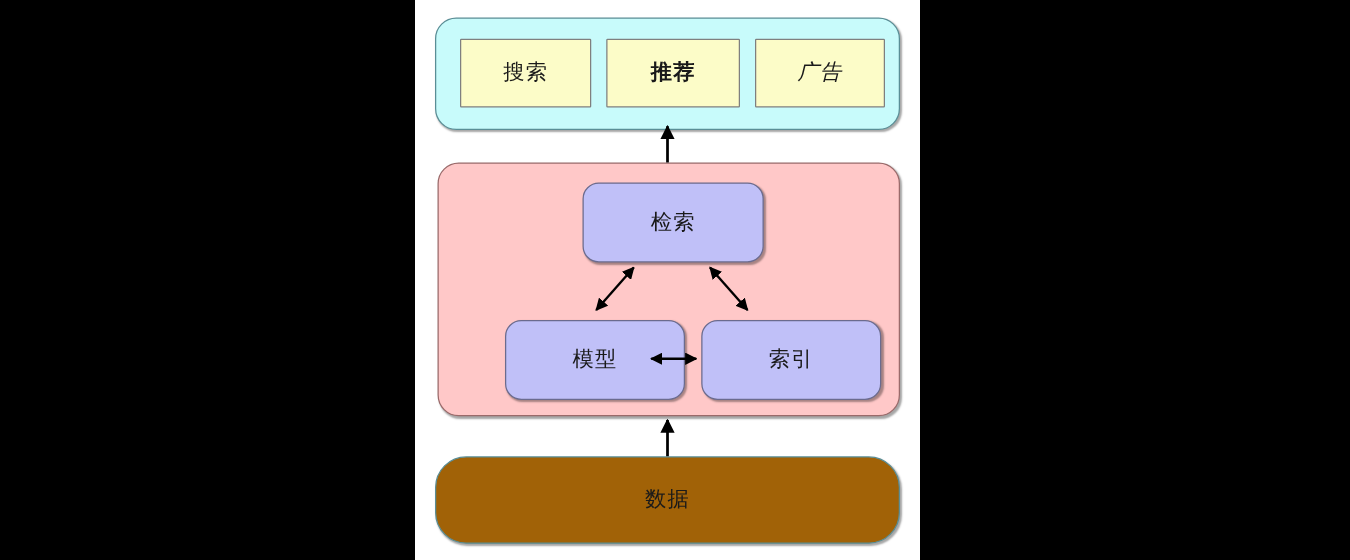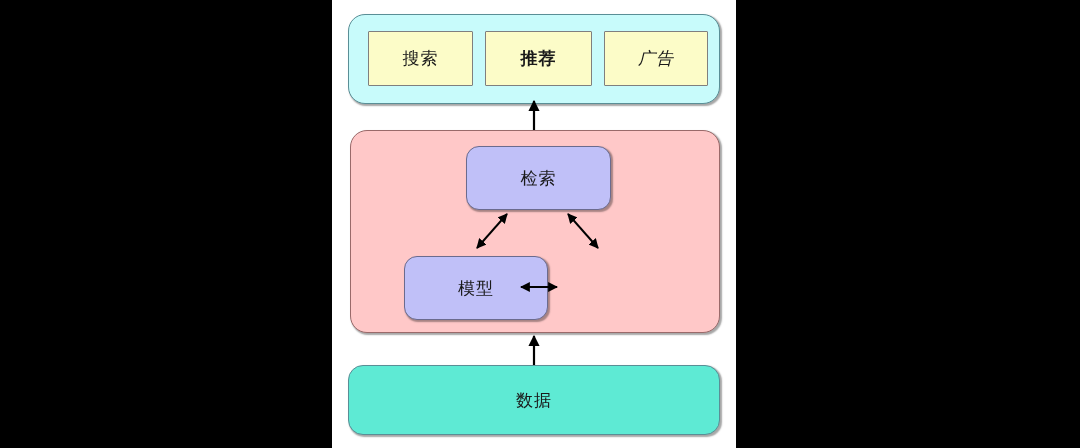--- a/index.html
+++ b/index.html
@@ -104,23 +104,23 @@
   .sub-retrieval { left: 115px; top: 15px;  width: 145px; height: 64px; }
   .sub-model     { left: 25px;  top: 125px; width: 144px; height: 64px; margin-left: 28px; }
   .sub-index     { left: 210px; top: 125px; width: 144px; height: 64px; }
 
   
   .node-data {
     left: 348px;
     top: 365px;
     width: 372px;
     height: 70px;
-    background: #5eead4;
+    background: #a16207;
     border: 1.4px solid #5a8e96;
-    border-radius: 15px;
+    border-radius: 25px;
     box-shadow: 1.5px 1.5px 1.5px rgba(0,0,0,0.35);
     font-size: 17px;
   }
 
   svg.edges {
     position: absolute;
     left: 0; top: 0;
     width: 1080px; height: 448px;
     pointer-events: none;
     z-index: 20;
@@ -151,20 +151,21 @@
 
   <div class="node container-apps">
     <div class="chip chip-0">搜索</div>
     <div class="chip chip-1">推荐</div>
     <div class="chip chip-2">广告</div>
   </div>
 
   <div class="node container-core">
     <div class="subnode sub-retrieval">检索</div>
     <div class="subnode sub-model">模型</div>
+    <div class="subnode sub-index">索引</div>
   </div>
 
   <div class="node node-data">数据</div>
 
   <div class="band left"></div>
   <div class="band right"></div>
 
 </div>
 
 </body></html>

